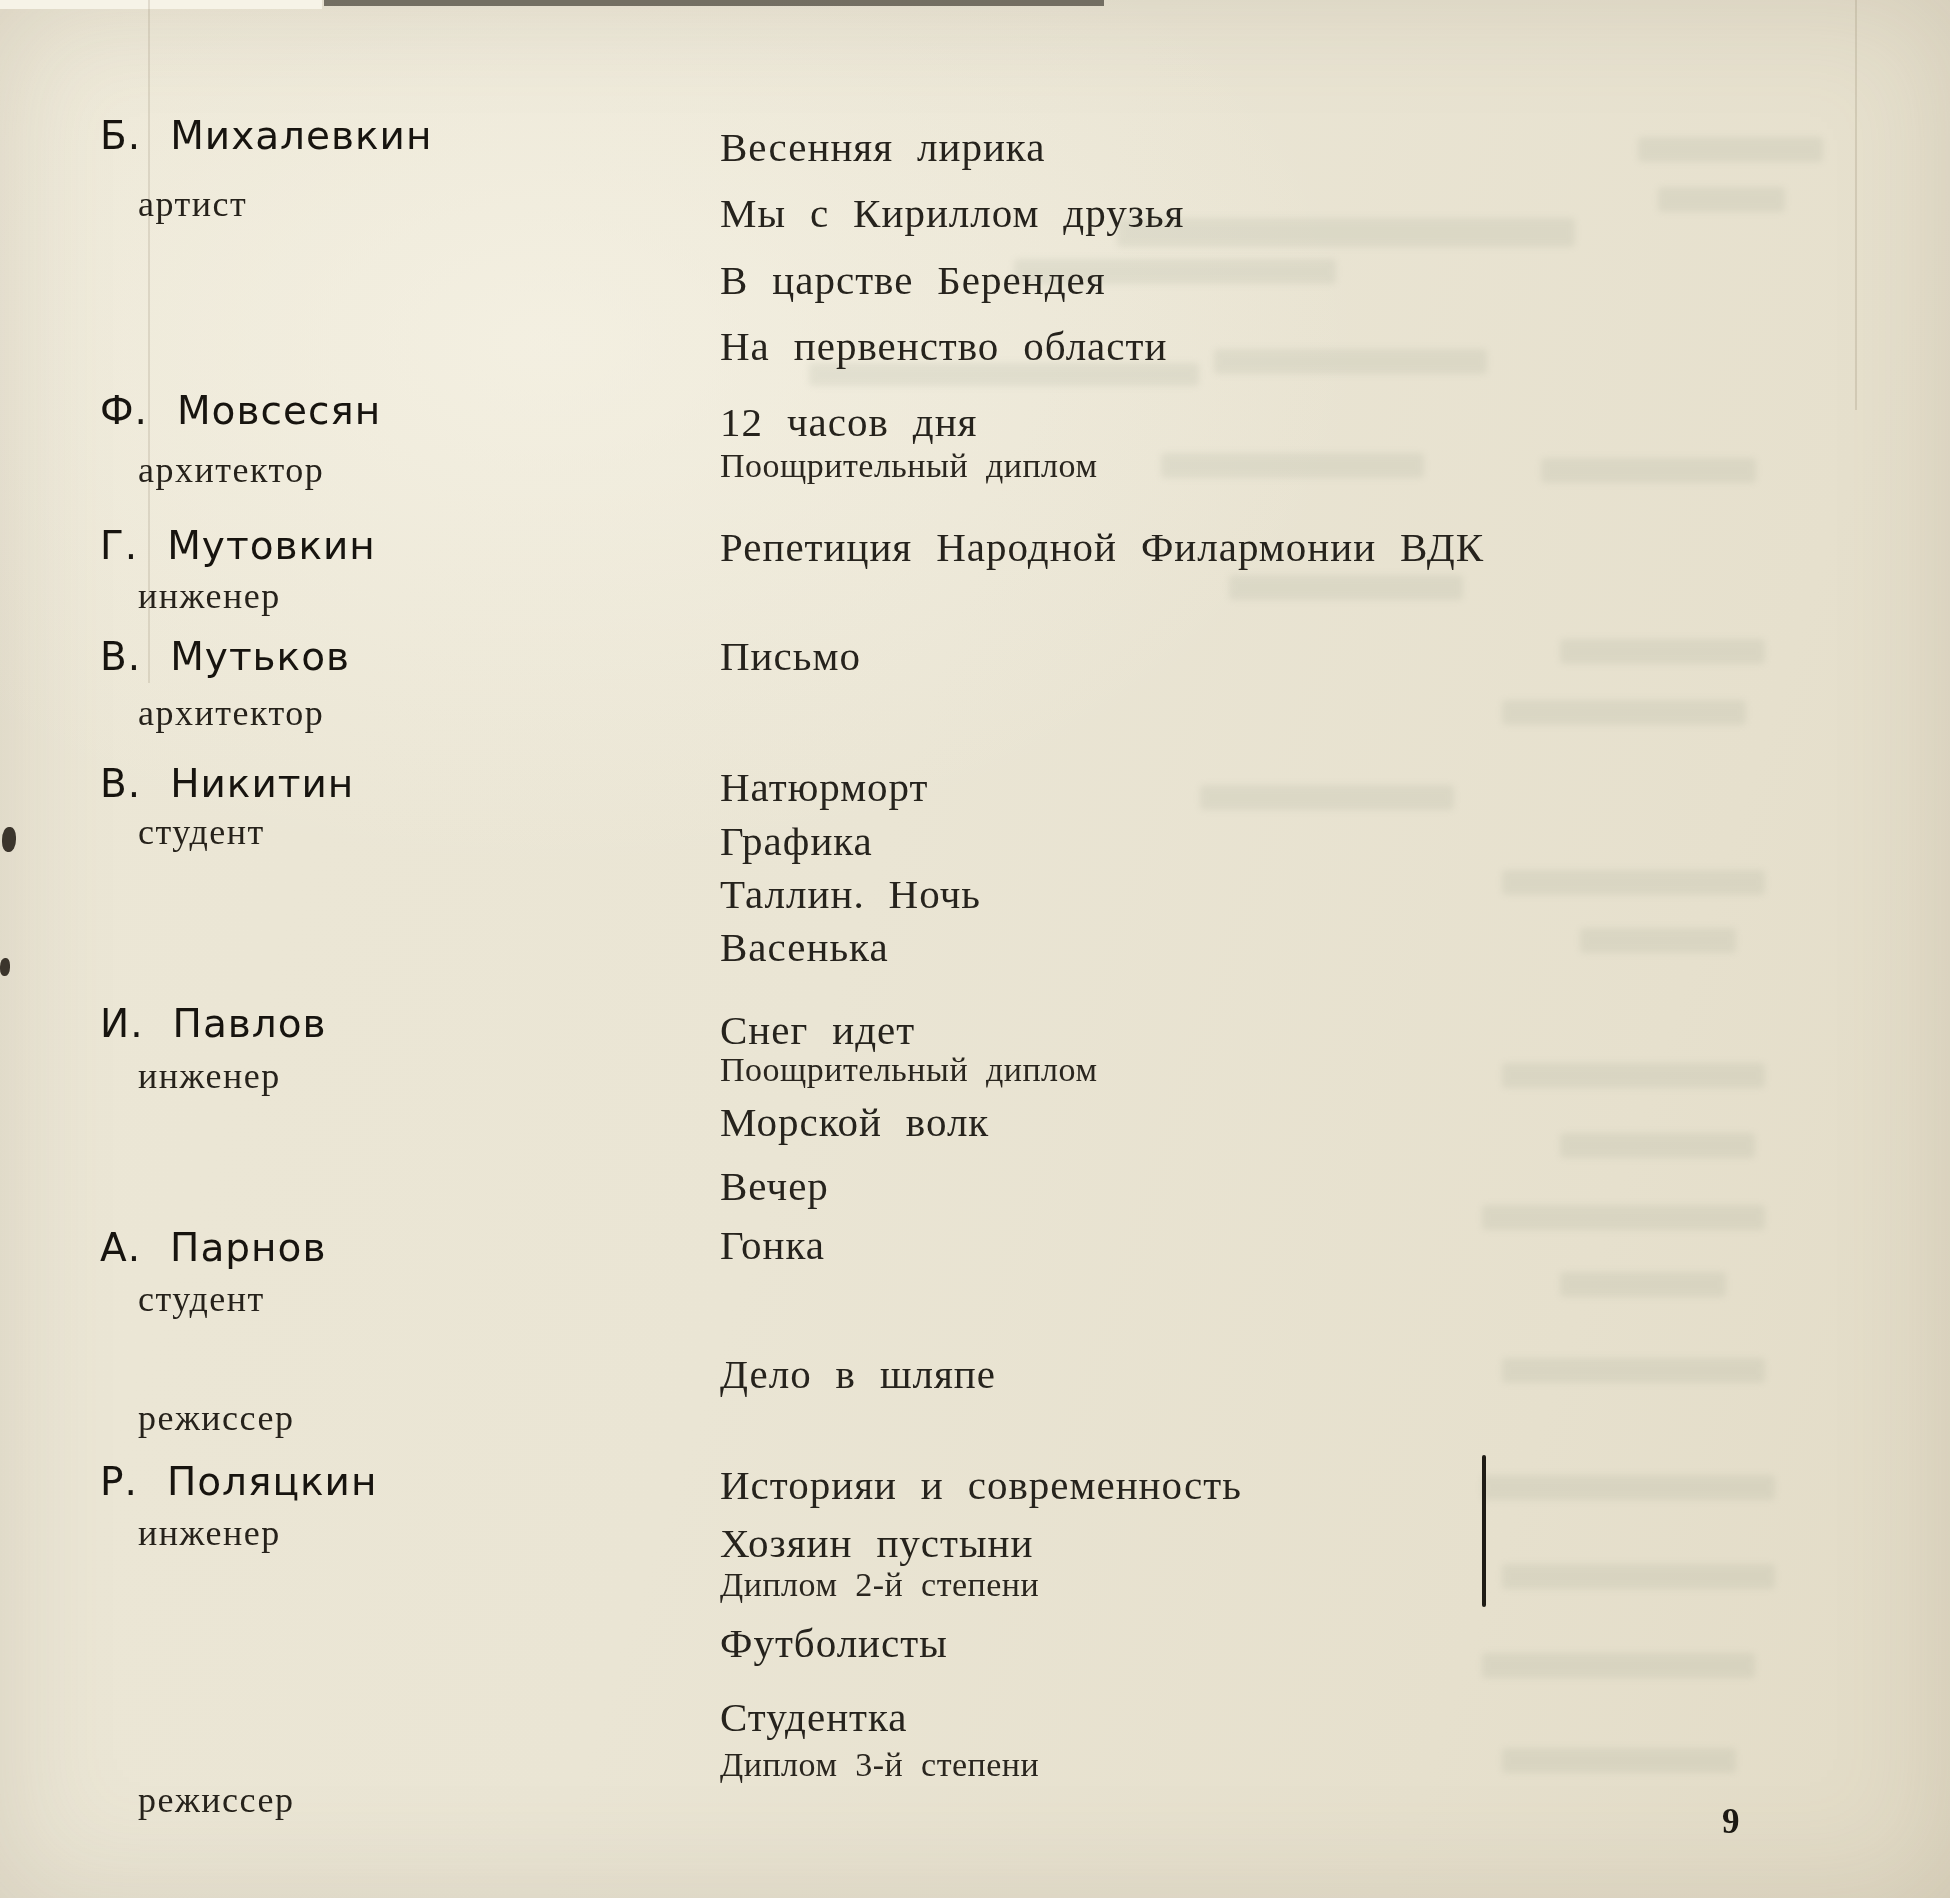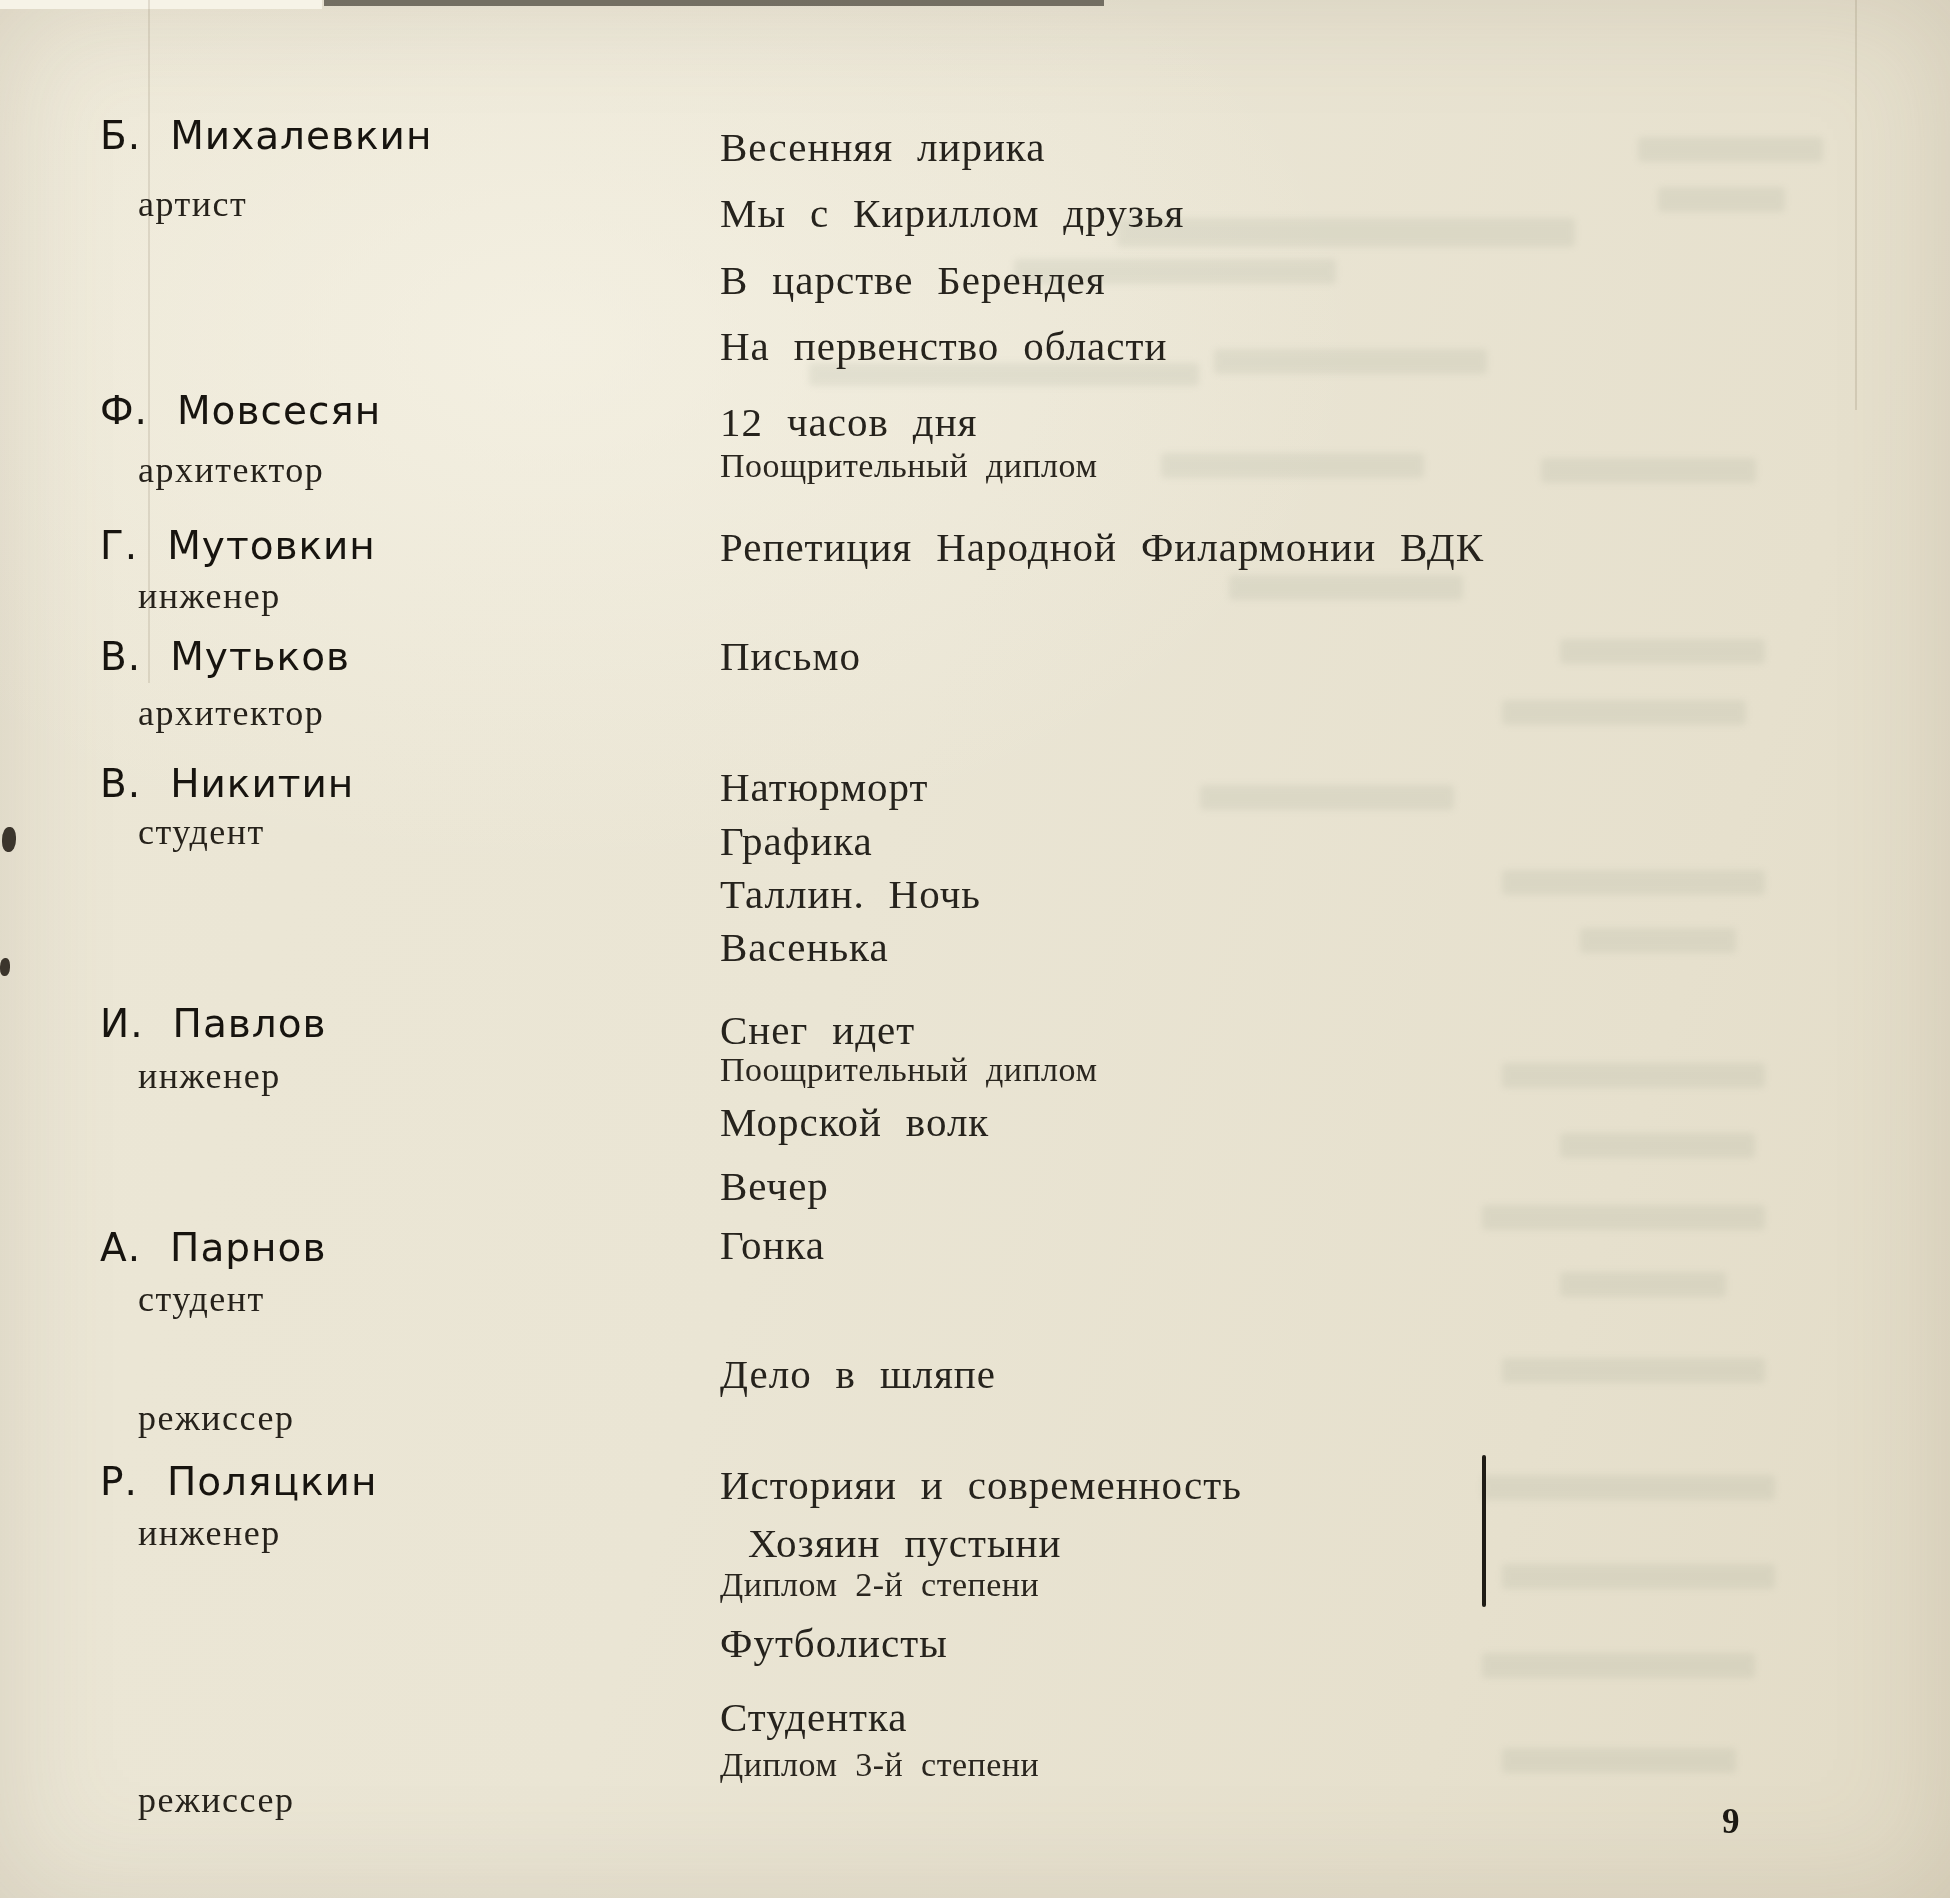--- a/index.html
+++ b/index.html
@@ -145,21 +145,21 @@
   <div class="line title" style="left:720px;top:817px;">Графика</div>
   <div class="line title" style="left:720px;top:870px;">Таллин. Ночь</div>
   <div class="line title" style="left:720px;top:923px;">Васенька</div>
   <div class="line title" style="left:720px;top:1006px;">Снег идет</div>
   <div class="line award" style="left:720px;top:1051px;">Поощрительный диплом</div>
   <div class="line title" style="left:720px;top:1098px;">Морской волк</div>
   <div class="line title" style="left:720px;top:1162px;">Вечер</div>
   <div class="line title" style="left:720px;top:1221px;">Гонка</div>
   <div class="line title" style="left:720px;top:1350px;">Дело в шляпе</div>
   <div class="line title" style="left:720px;top:1461px;">Историяи и современность</div>
-  <div class="line title" style="left:720px;top:1519px;margin-left:28px;">Хозяин пустыни</div>
+  <div class="line title" style="left:720px;top:1519px;">Хозяин пустыни</div>
   <div class="line award" style="left:720px;top:1566px;">Диплом 2-й степени</div>
   <div class="line title" style="left:720px;top:1619px;">Футболисты</div>
   <div class="line title" style="left:720px;top:1693px;">Студентка</div>
   <div class="line award" style="left:720px;top:1746px;">Диплом 3-й степени</div>
 
   <div class="vrule" style="left:1482px;top:1455px;height:152px;"></div>
 
   <div class="line pageno" style="left:1722px;top:1802px;">9</div>
 
 </div>

